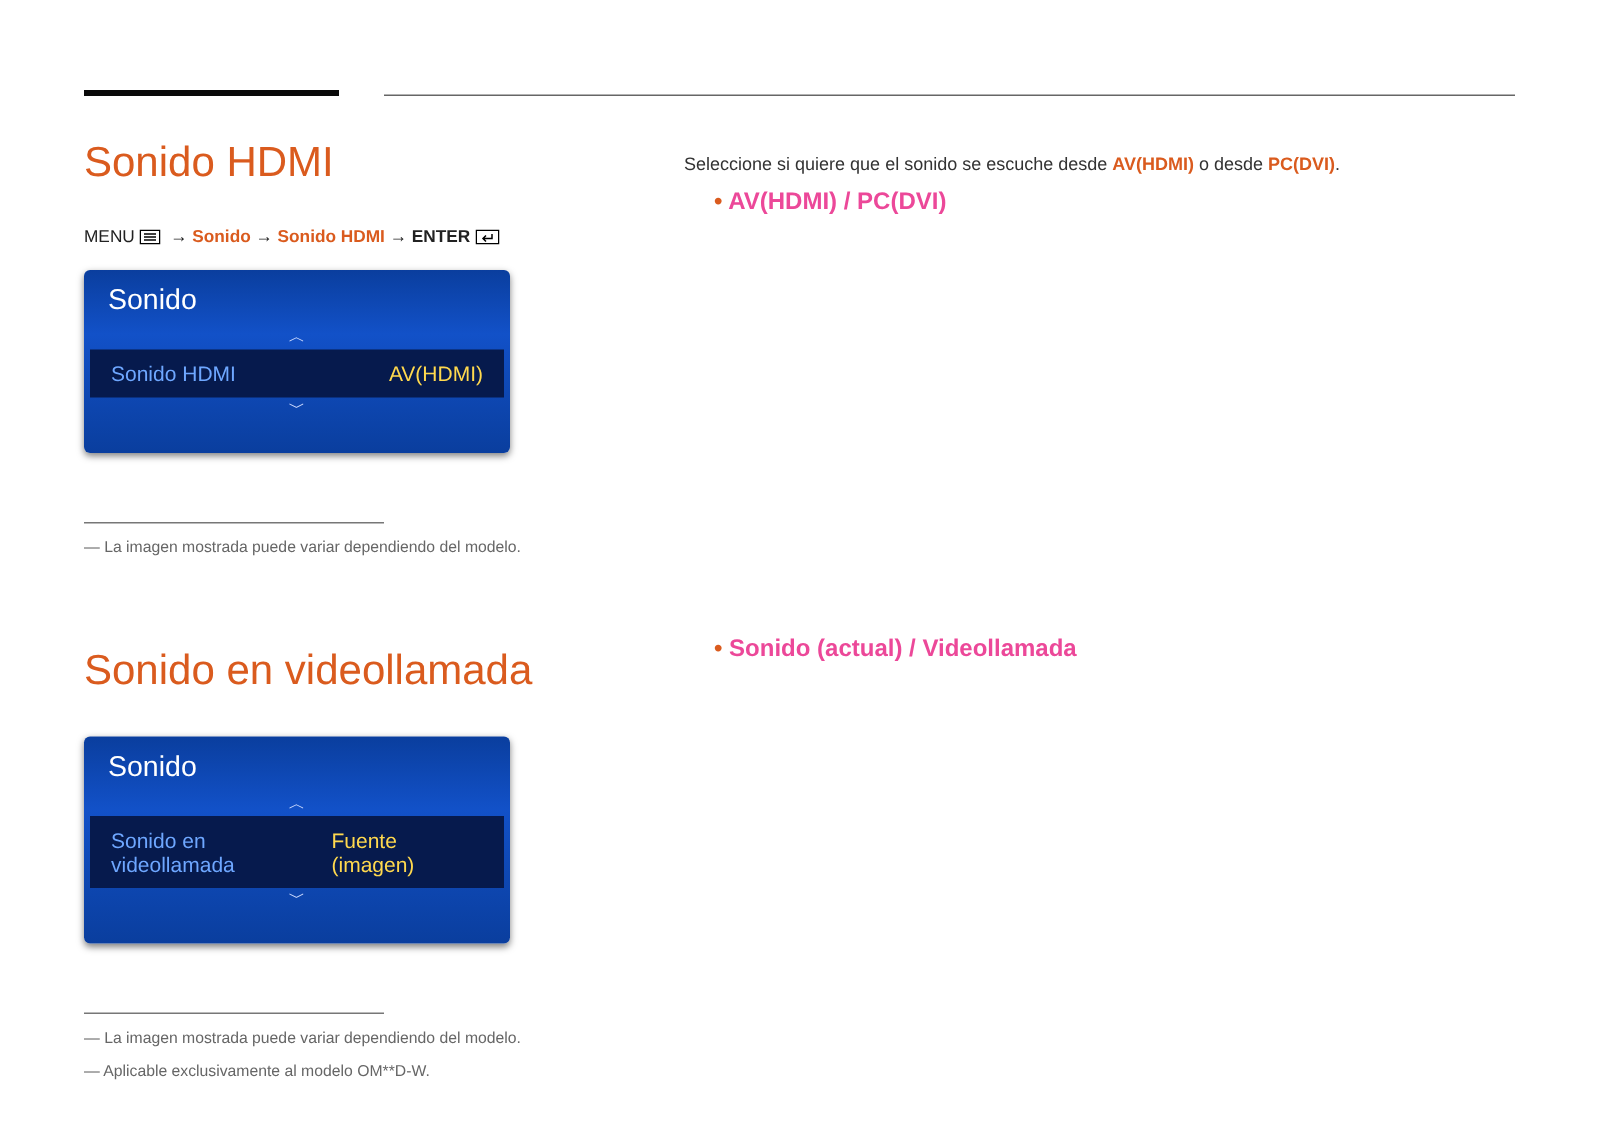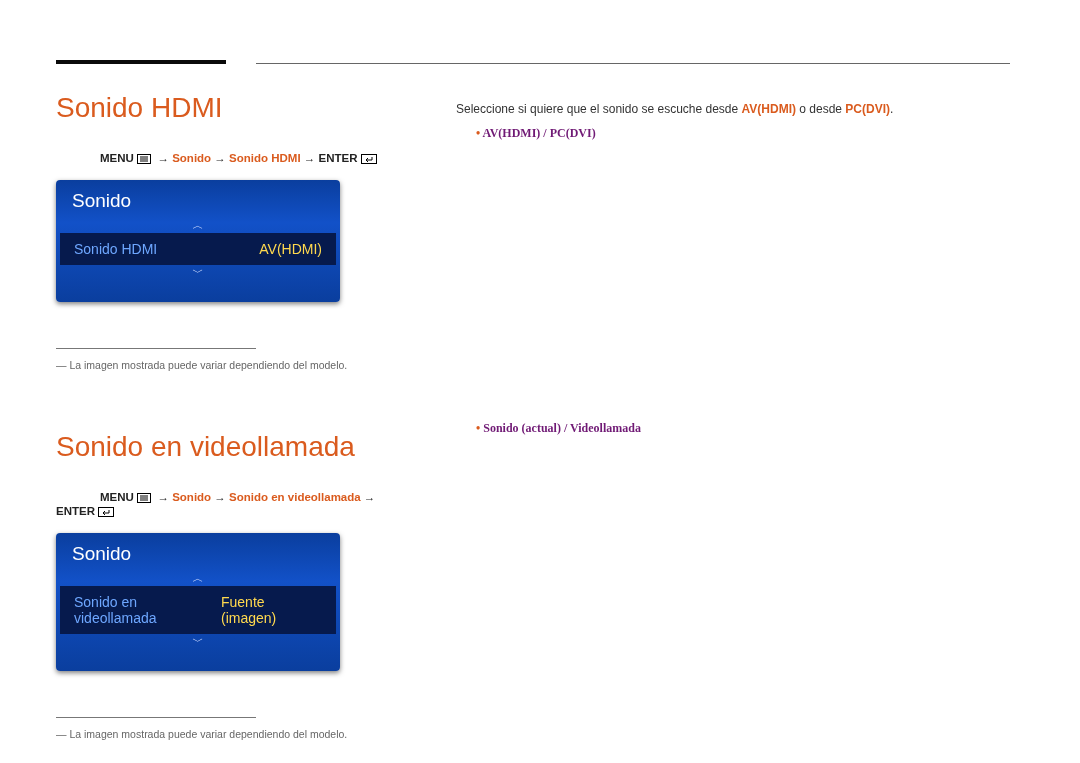--- a/index.html
+++ b/index.html
@@ -41,21 +41,21 @@
     color: #da5b1e;
     font-size: 28px;
     font-weight: 500;
     margin-bottom: 28px;
   }
   .breadcrumb {
     font-size: 11.5px;
     color: #222;
     margin-bottom: 14px;
   }
-  .breadcrumb .menu-label { font-weight: 700; margin-left: 44px; }
+  .breadcrumb .menu-label { font-weight: 400; }
   .breadcrumb .hl { color: #da5b1e; font-weight: 700; }
   .breadcrumb .enter-label { font-weight: 700; }
   .icon-box {
     display: inline-block;
     vertical-align: -2px;
   }
   .osd {
     width: 284px;
     border-radius: 4px;
     overflow: hidden;
@@ -99,25 +99,24 @@
     content: "― ";
     color: #666;
   }
   .desc {
     font-size: 12px;
     color: #333;
     margin-bottom: 10px;
   }
   .desc .em1 { color: #da5b1e; font-weight: 700; }
   .bullet {
-    font-size: 12px;
-    color: #701a75;
+    font-size: 16px;
+    color: #ec4899;
     font-weight: 700;
     padding-left: 20px;
-    font-family: Liberation Serif, serif;
   }
   .bullet::before {
     content: "• ";
     color: #da5b1e;
   }
 </style>
 </head>
 <body>
 
 <div class="page">
@@ -165,54 +164,35 @@
           <div class="osd-bottom"></div>
         </div>
 
         <div class="footline"></div>
         <div class="footnote">La imagen mostrada puede variar dependiendo del modelo.</div>
       </div>
 
       <div class="section">
         <h2 class="heading">Sonido en videollamada</h2>
 
-        <div class="breadcrumb">
-          <span class="menu-label">MENU</span>
-          <span class="icon-box">
-            <svg width="14" height="10" viewBox="0 0 14 10">
-                <rect x="0.5" y="0.5" width="13" height="9" fill="none" stroke="#000" stroke-width="1"></rect>
-                <line x1="3" y1="3" x2="11" y2="3" stroke="#000"></line>
-                <line x1="3" y1="5" x2="11" y2="5" stroke="#000"></line>
-                <line x1="3" y1="7" x2="11" y2="7" stroke="#000"></line>
-              </svg>
-          </span>
-          &nbsp;→ <span class="hl">Sonido</span>
-          → <span class="hl">Sonido en videollamada</span>
-          → <span class="enter-label">ENTER</span>
-          <span class="icon-box">
-            <svg width="16" height="10" viewBox="0 0 16 10">
-                <rect x="0.5" y="0.5" width="15" height="9" fill="none" stroke="#000"></rect>
-                <path d="M11 3 L11 6 L5 6 M7 4 L5 6 L7 8" fill="none" stroke="#000"></path>
-              </svg>
-          </span>
-        </div>
 
         <div class="osd">
           <div class="osd-title">Sonido</div>
           <div class="osd-arrow">︿</div>
           <div class="osd-row">
             <span class="label">Sonido en videollamada</span>
             <span class="value">Fuente (imagen)</span>
           </div>
           <div class="osd-arrow">﹀</div>
           <div class="osd-bottom"></div>
         </div>
 
         <div class="footline"></div>
         <div class="footnote">La imagen mostrada puede variar dependiendo del modelo.</div>
+        <div class="footnote">Aplicable exclusivamente al modelo OM**D-W.</div>
       </div>
 
     </div>
 
     <div class="right-col">
 
       <div class="section-right">
         <p class="desc">
           <span>Seleccione si quiere que el sonido se escuche desde </span><span class="em1">AV(HDMI)</span><span> o desde </span><span class="em1">PC(DVI)</span><span>.</span>
         </p>

